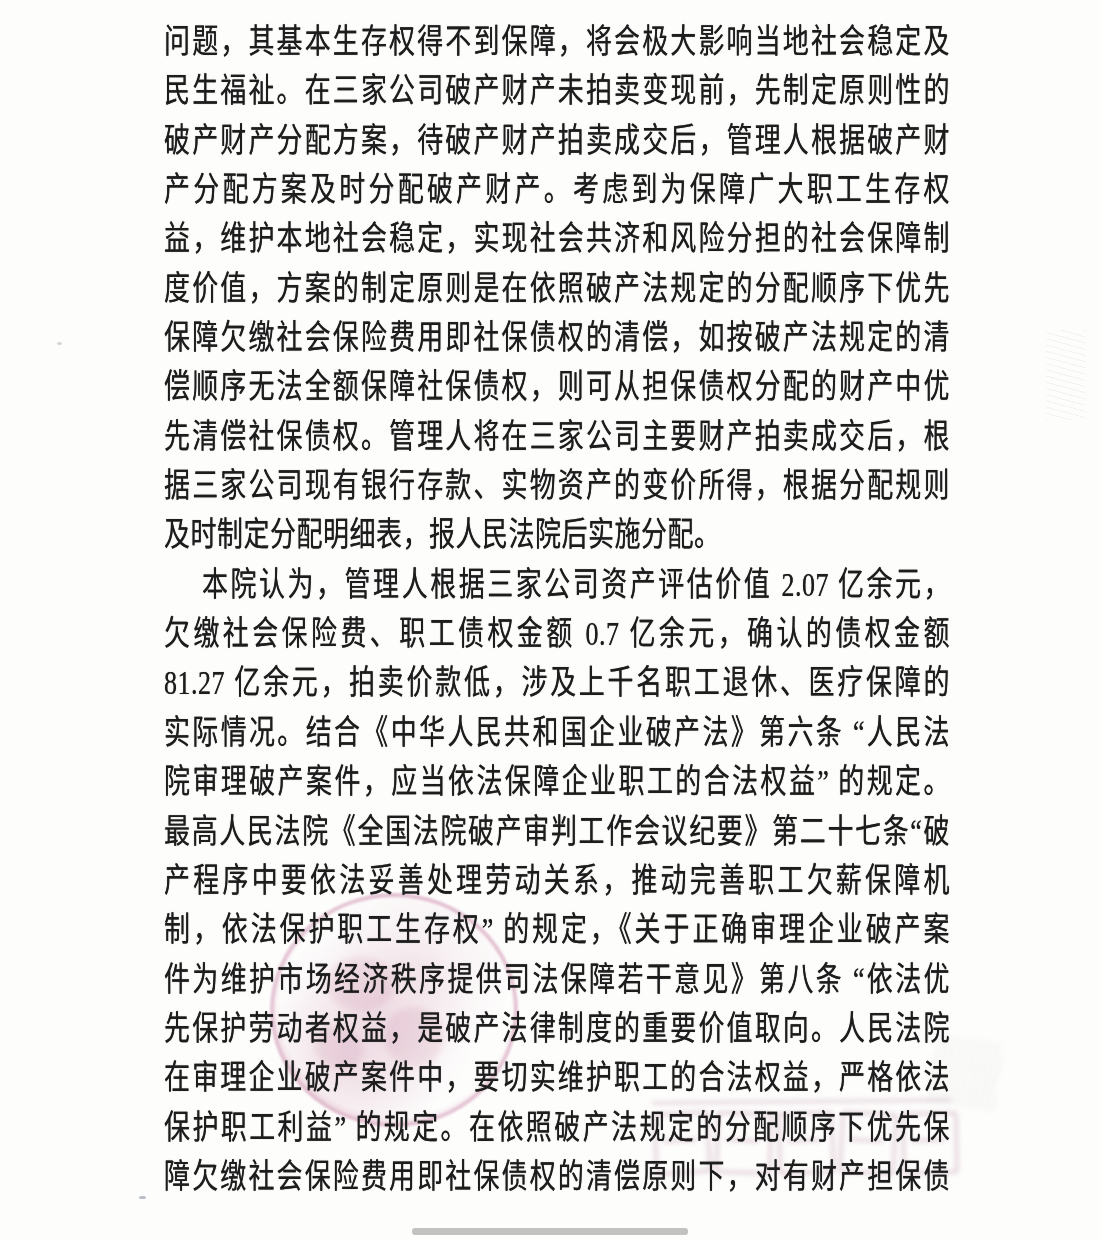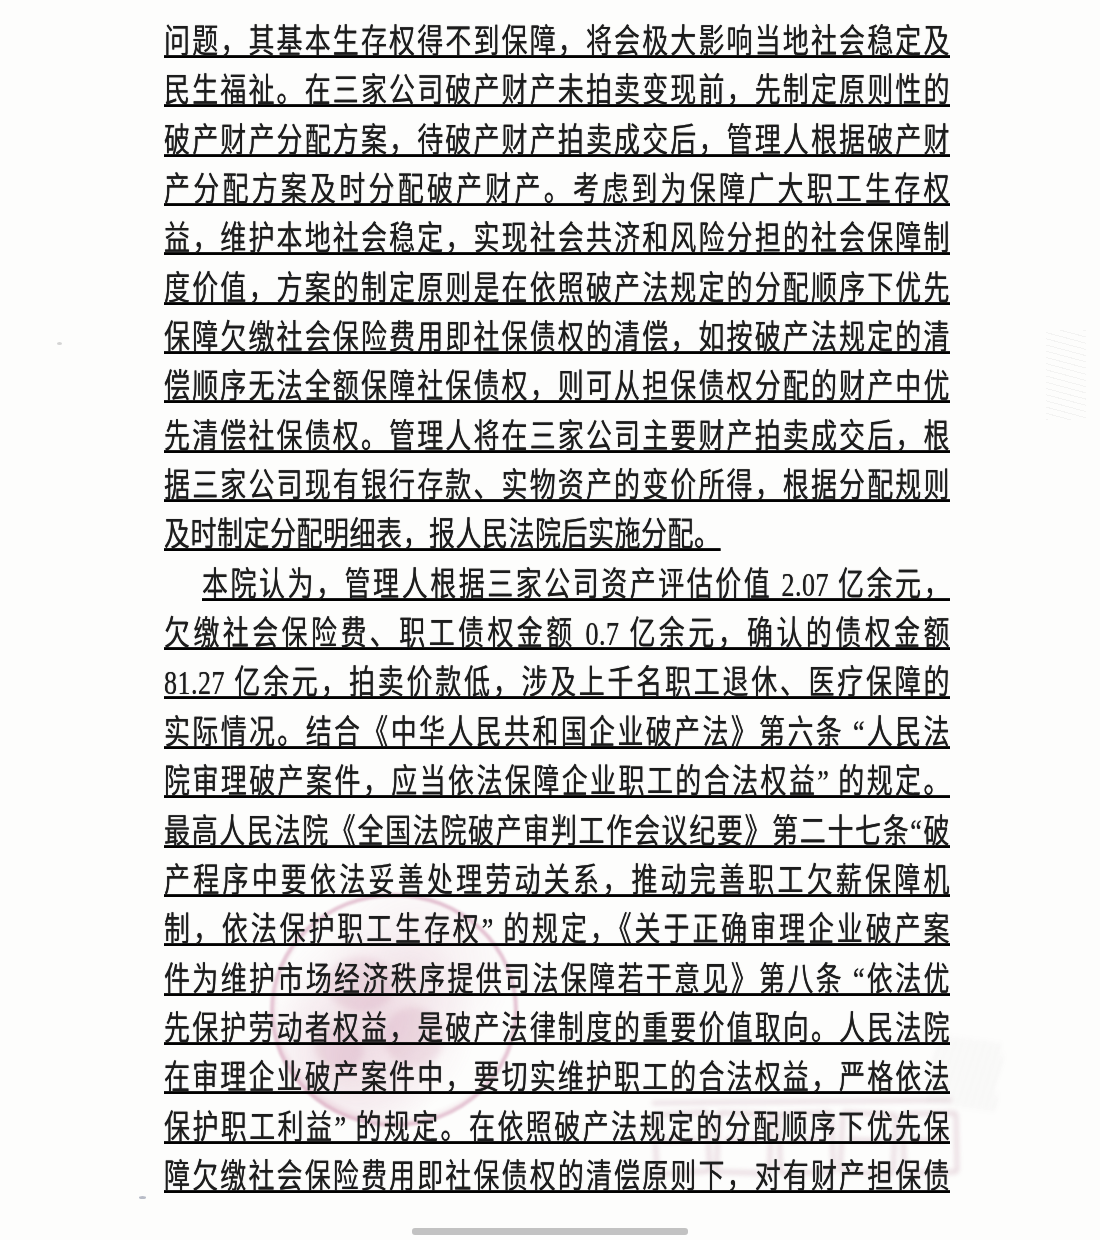--- a/index.html
+++ b/index.html
@@ -5,21 +5,21 @@
   html,body{margin:0;padding:0;}
   body{
     width:1100px;height:1240px;
     background:#fdfdfc;
     position:relative;
     overflow:hidden;
     font-family:"Liberation Serif","DejaVu Serif",serif;
   }
   
   .text-block{
-    position:absolute;left:164px;top:17px;width:786px;z-index:3;text-decoration:underline;
+    position:absolute;left:164px;top:17px;width:786px;z-index:3;
   }
   .line{
     width:786px;height:49.35px;line-height:49.35px;
     font-size:26px;color:#1d1d1d;
     text-align:justify;text-align-last:justify;
     transform:scaleY(1.32);transform-origin:50% 50%;
     letter-spacing:0.5px;
     text-shadow:0 0 .6px #2a2a2a;
     white-space:normal;
   }

